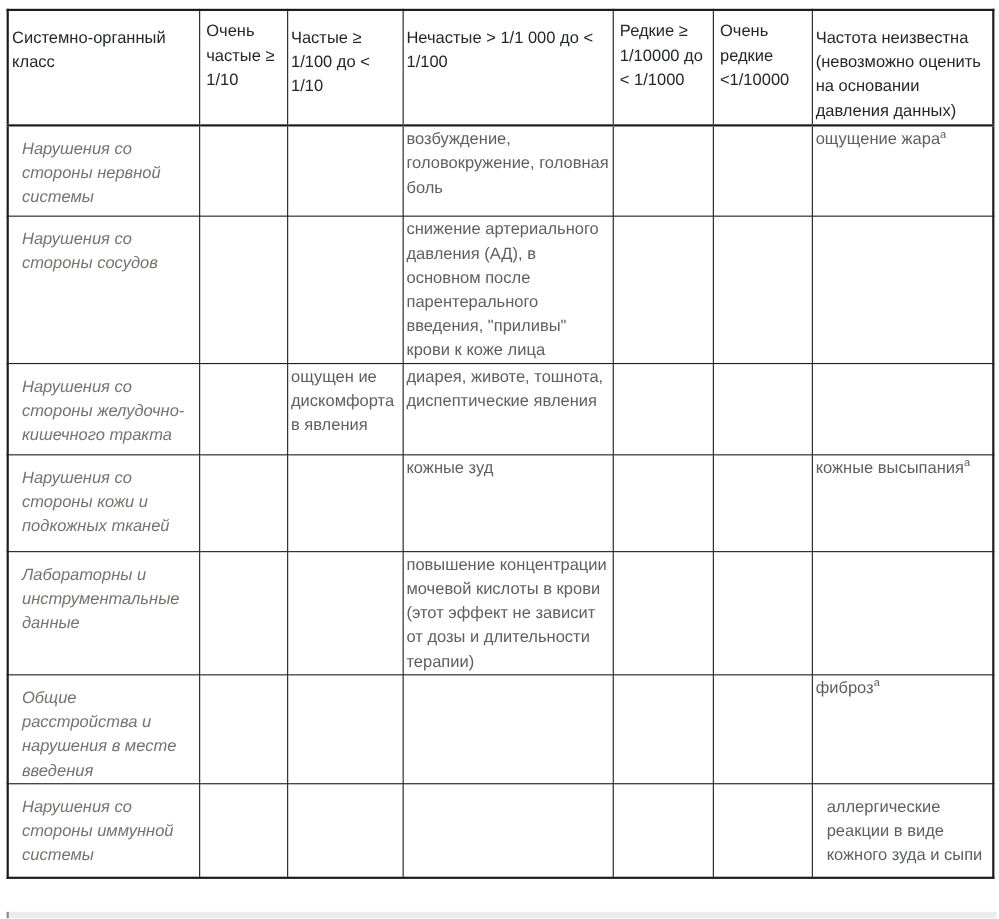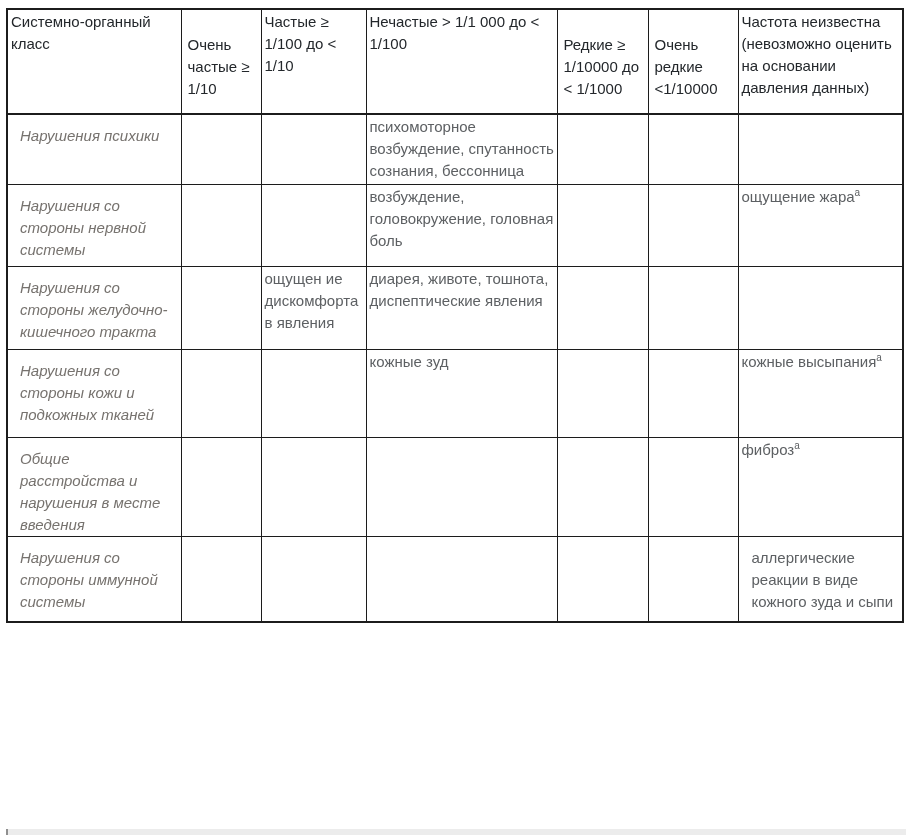--- a/index.html
+++ b/index.html
@@ -24,25 +24,25 @@
     border: 1px solid #1c1c1c;
     vertical-align: top;
     text-align: left;
     font-size: 15px;
     line-height: 22px;
     overflow: hidden;
   }
   table.adr thead th {
     font-weight: normal;
     color: #23272b;
-    padding: 1px 2px 0 3px;
+    padding: 14px 2px 0 3px;
     border-bottom-width: 2px;
   }
   table.adr thead th.pad {
-    padding: 24px 2px 0 6px;
+    padding: 8px 2px 0 6px;
   }
   table.adr thead tr { height: 105px; }
   table.adr td {
     color: #5d6063;
     padding: 1px 2px 0 3px;
   }
   table.adr td.organ {
     font-style: italic;
     color: #76726e;
     padding: 10px 4px 0 12px;
@@ -82,55 +82,64 @@
         <th>Системно-органный класс</th>
         <th class="pad">Очень частые ≥ 1/10</th>
         <th>Частые ≥ 1/100 до &lt; 1/10</th>
         <th>Нечастые &gt; 1/1 000 до &lt; 1/100</th>
         <th class="pad">Редкие ≥ 1/10000 до &lt; 1/1000</th>
         <th class="pad">Очень редкие &lt;1/10000</th>
         <th>Частота неизвестна (невозможно оценить на основании давления данных)</th>
       </tr>
     </thead>
     <tbody id="adr-body">
-        <tr style="height: 70px;">
-          <td class="organ">Нарушения психики</td>
-          <td></td>
-          <td></td>
-          <td>психомоторное возбуждение, спутанность сознания, бессонница</td>
-          <td></td>
-          <td></td>
-          <td></td>
-        </tr>
         <tr style="height: 82px;">
           <td class="organ">Нарушения со стороны нервной системы</td>
           <td></td>
           <td></td>
           <td>возбуждение, головокружение, головная боль</td>
           <td></td>
           <td></td>
           <td>ощущение жара<sup>a</sup></td>
+        </tr>
+        <tr style="height: 110px;">
+          <td class="organ">Нарушения со стороны сосудов</td>
+          <td></td>
+          <td></td>
+          <td>снижение артериального давления (АД), в основном после парентерального введения, "приливы" крови к коже лица</td>
+          <td></td>
+          <td></td>
+          <td></td>
         </tr>
         <tr style="height: 83px;">
           <td class="organ">Нарушения со стороны желудочно-кишечного тракта</td>
           <td></td>
           <td>ощущен ие дискомфорта в явления</td>
           <td>диарея, животе, тошнота, диспептические явления</td>
           <td></td>
           <td></td>
           <td></td>
         </tr>
         <tr style="height: 88px; margin-top: 41px;">
           <td class="organ">Нарушения со стороны кожи и подкожных тканей</td>
           <td></td>
           <td></td>
           <td>кожные зуд</td>
           <td></td>
           <td></td>
           <td>кожные высыпания<sup>a</sup></td>
+        </tr>
+        <tr style="height: 108px;">
+          <td class="organ">Лабораторны и инструментальные данные</td>
+          <td></td>
+          <td></td>
+          <td>повышение концентрации мочевой кислоты в крови (этот эффект не зависит от дозы и длительности терапии)</td>
+          <td></td>
+          <td></td>
+          <td></td>
         </tr>
         <tr style="height: 85px;">
           <td class="organ">Общие расстройства и нарушения в месте введения</td>
           <td></td>
           <td></td>
           <td></td>
           <td></td>
           <td></td>
           <td>фиброз<sup>a</sup></td>
         </tr>

